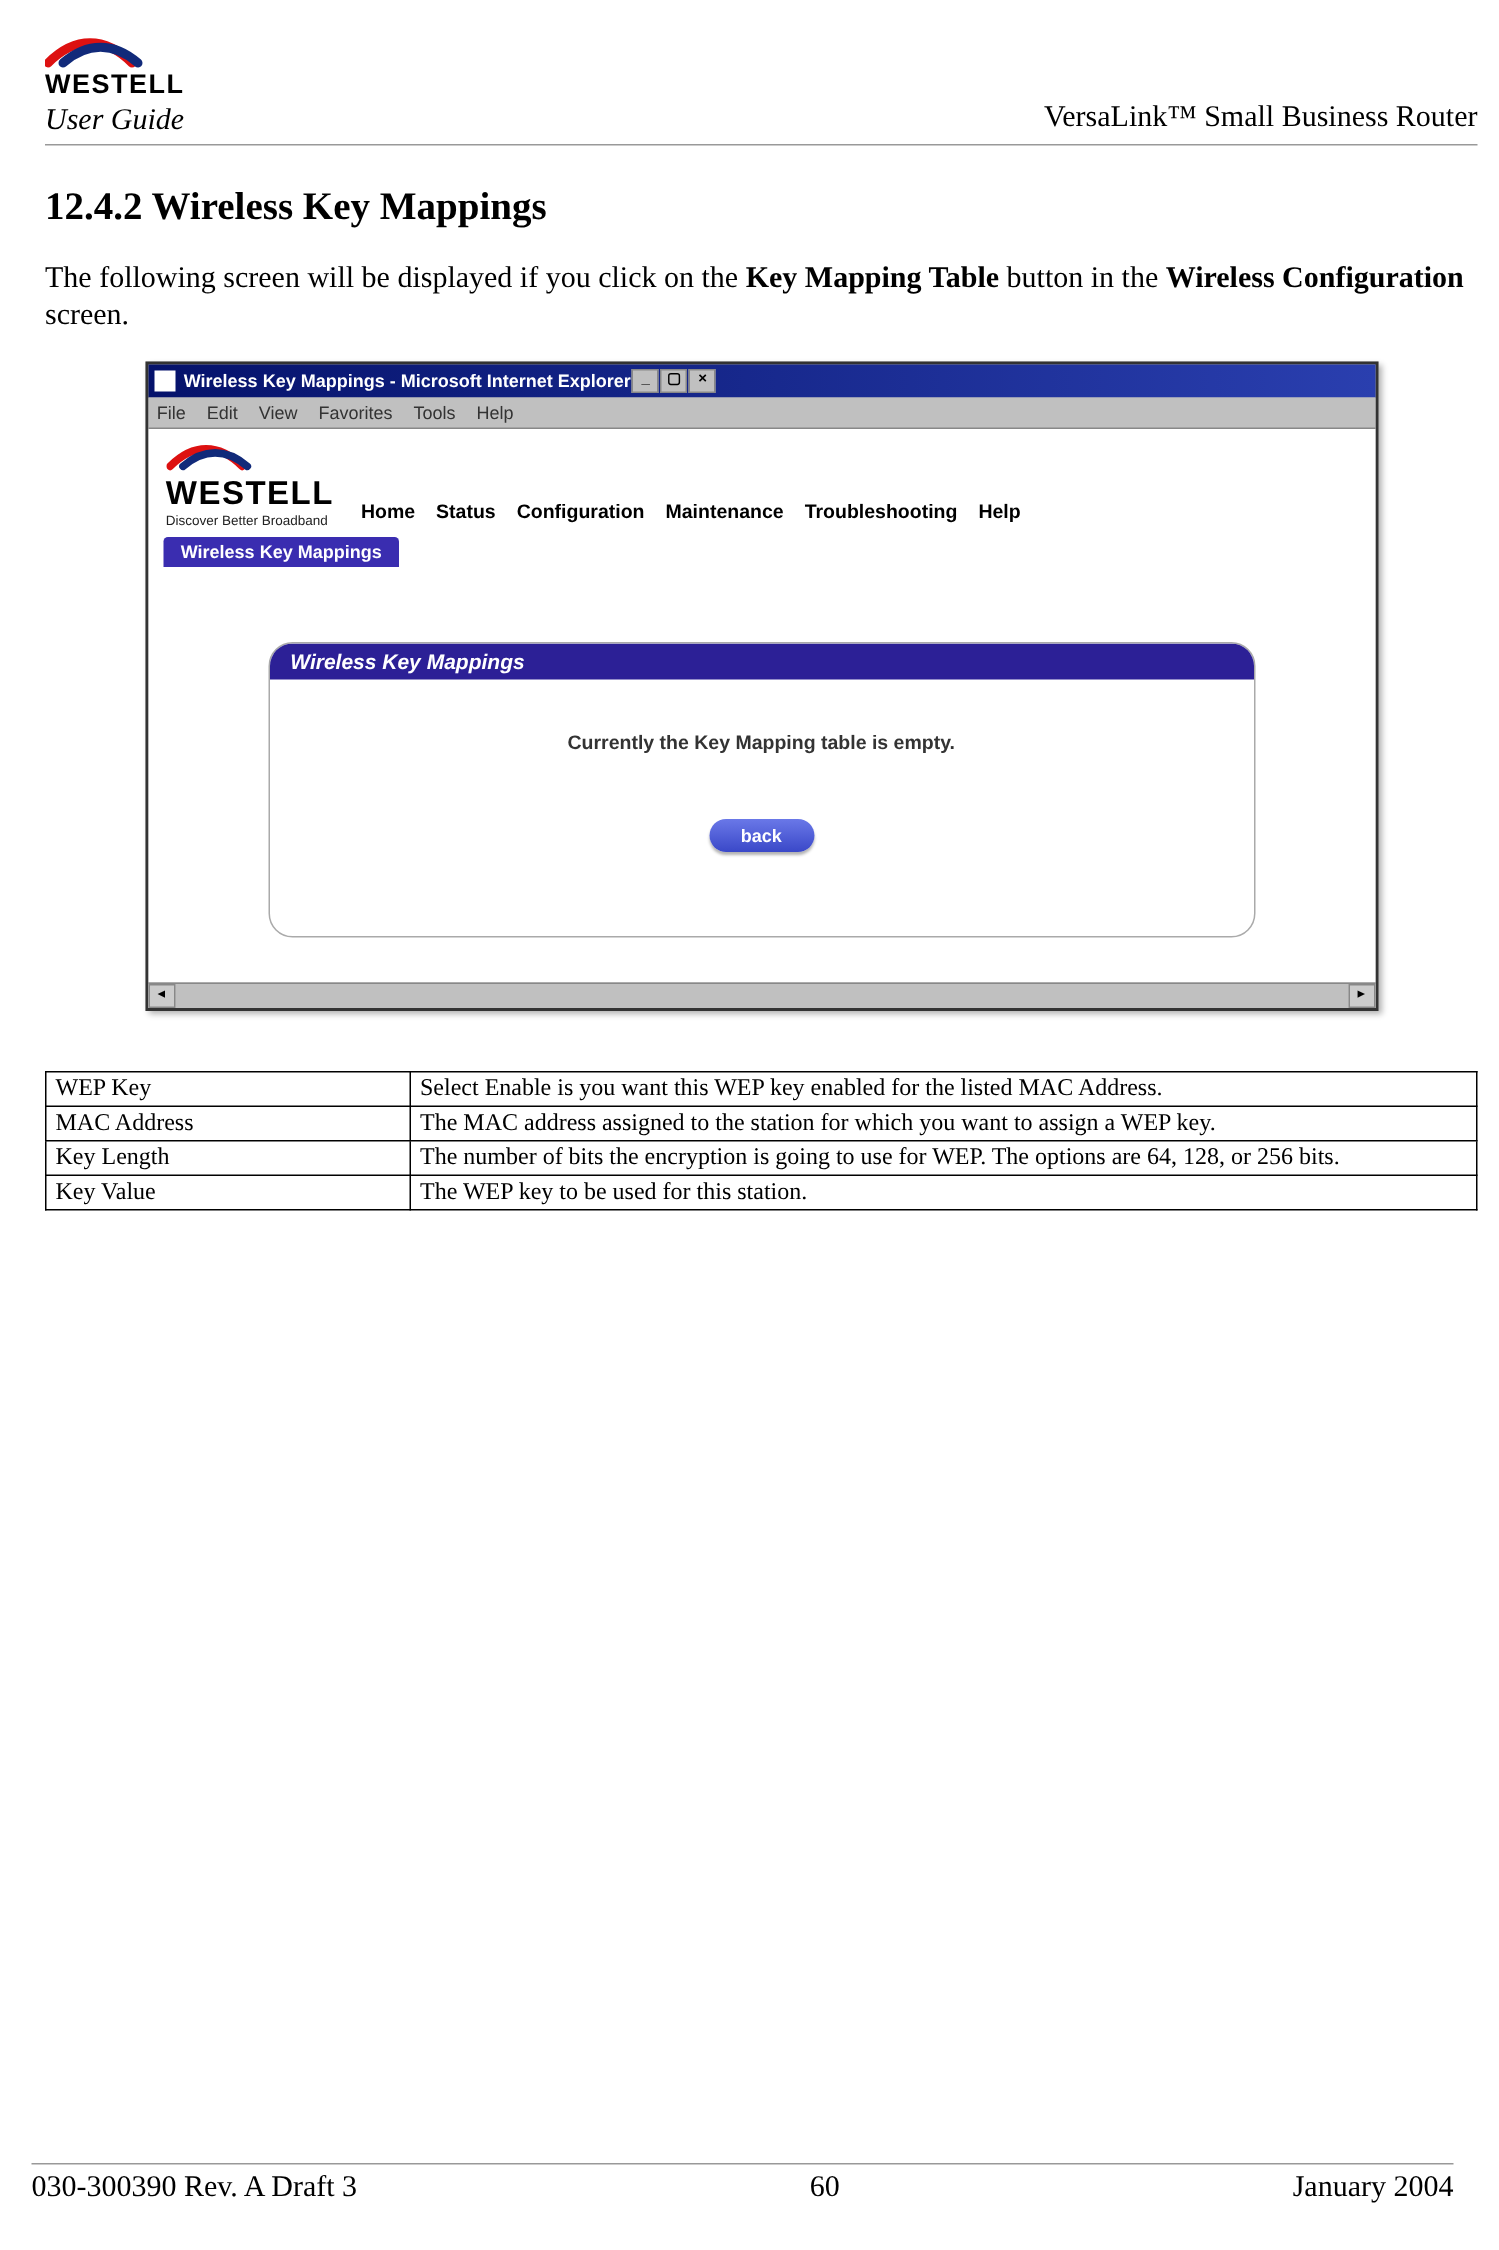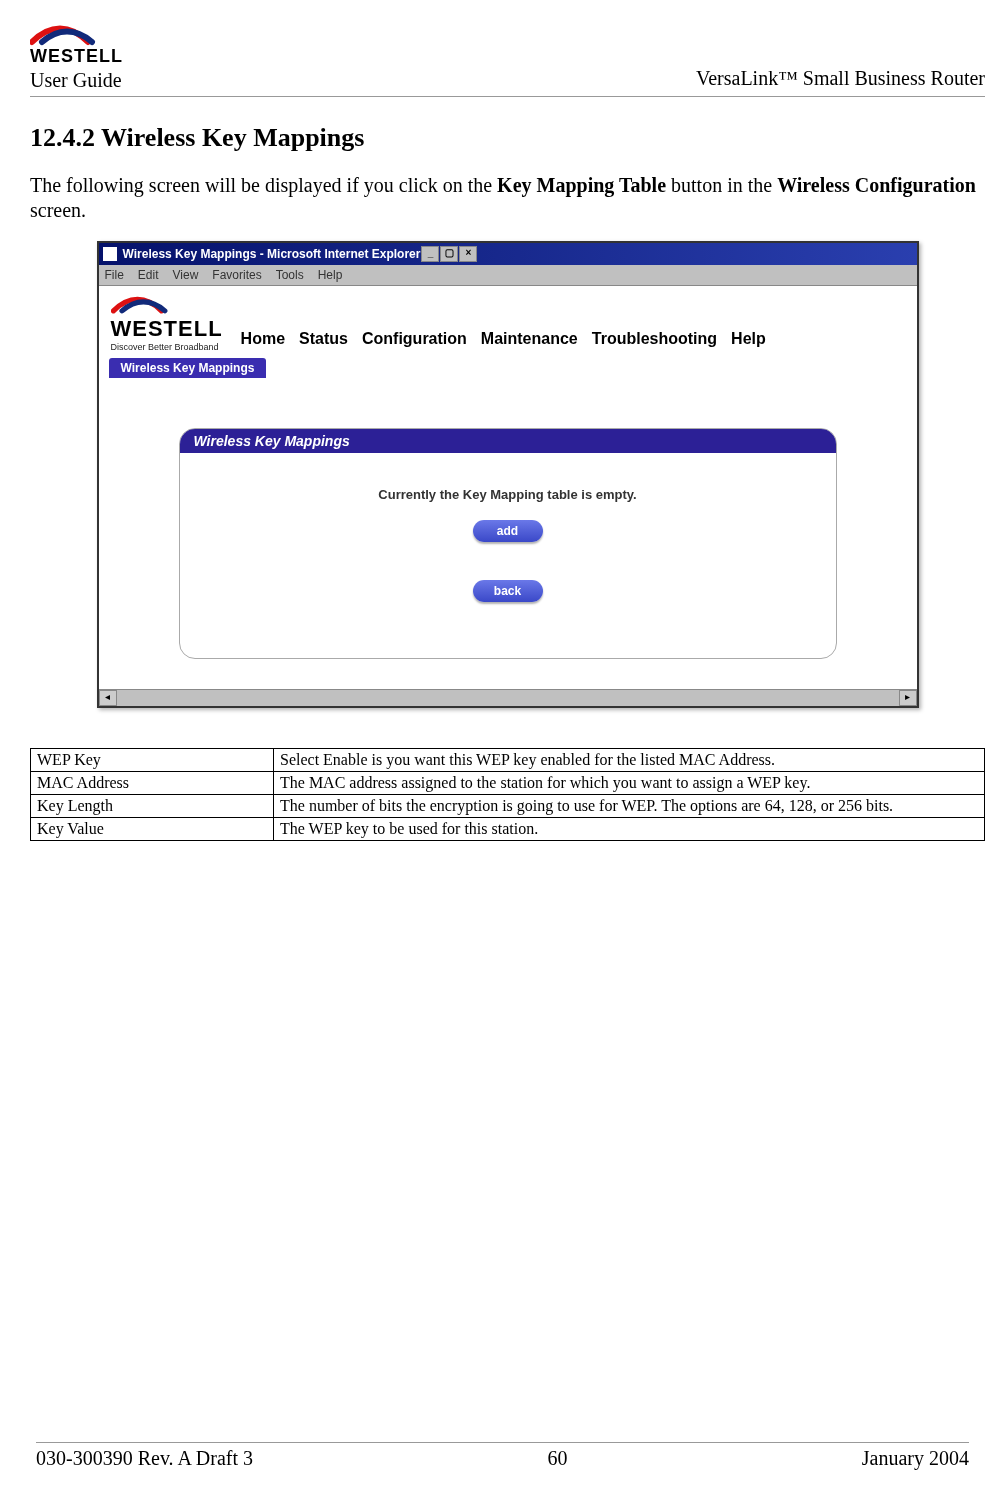--- a/index.html
+++ b/index.html
@@ -34,20 +34,21 @@
   }
   .logo-word {
     font-family: Arial, sans-serif;
     font-weight: 900;
     font-size: 18px;
     letter-spacing: 1px;
     color: #000;
     margin-top: -2px;
   }
   .user-guide {
+    font-style: italic;
     font-size: 20px;
     margin-top: 2px;
   }
   .product-name {
     font-size: 20px;
     text-align: right;
     padding-bottom: 2px;
   }
   .section-heading {
     font-size: 26px;
@@ -129,21 +130,21 @@
     font-size: 22px;
     letter-spacing: 1px;
   }
   .site-tagline {
     font-family: Arial, sans-serif;
     font-size: 9px;
     color: #222;
   }
   .site-nav {
     font-family: Arial, sans-serif;
-    font-size: 16px;
+    font-size: 13px;
     font-weight: bold;
     display: flex;
     gap: 14px;
     padding-bottom: 4px;
     flex-wrap: wrap;
   }
   .tab-strip {
     padding: 0 10px;
   }
   .active-tab {
@@ -225,21 +226,21 @@
     padding: 2px 6px;
     vertical-align: top;
   }
   .desc-table td:first-child {
     width: 230px;
   }
 
   
   .footer {
     position: absolute;
-    left: 36px;
+    left: 21px;
     right: 30px;
     bottom: 30px;
     border-top: 1px solid #999;
     display: flex;
     justify-content: space-between;
     font-size: 20px;
     padding-top: 4px;
   }
 </style>
 </head>
@@ -305,21 +306,20 @@
         </div>
       </div>
       <div class="tab-strip">
         <span class="active-tab">Wireless Key Mappings</span>
       </div>
       <div class="panel-outer">
         <div class="panel">
           <div class="panel-title">Wireless Key Mappings</div>
           <div class="panel-body">
             <div class="panel-msg">Currently the Key Mapping table is empty.</div>
-            <div><span class="pill-btn">add</span></div>
             <div style="height:26px"></div>
             <div><span class="pill-btn">back</span></div>
           </div>
         </div>
       </div>
     </div>
     <div class="scrollbar-bottom">
       <span class="sb-btn">◂</span>
       <span class="sb-btn">▸</span>
     </div>

